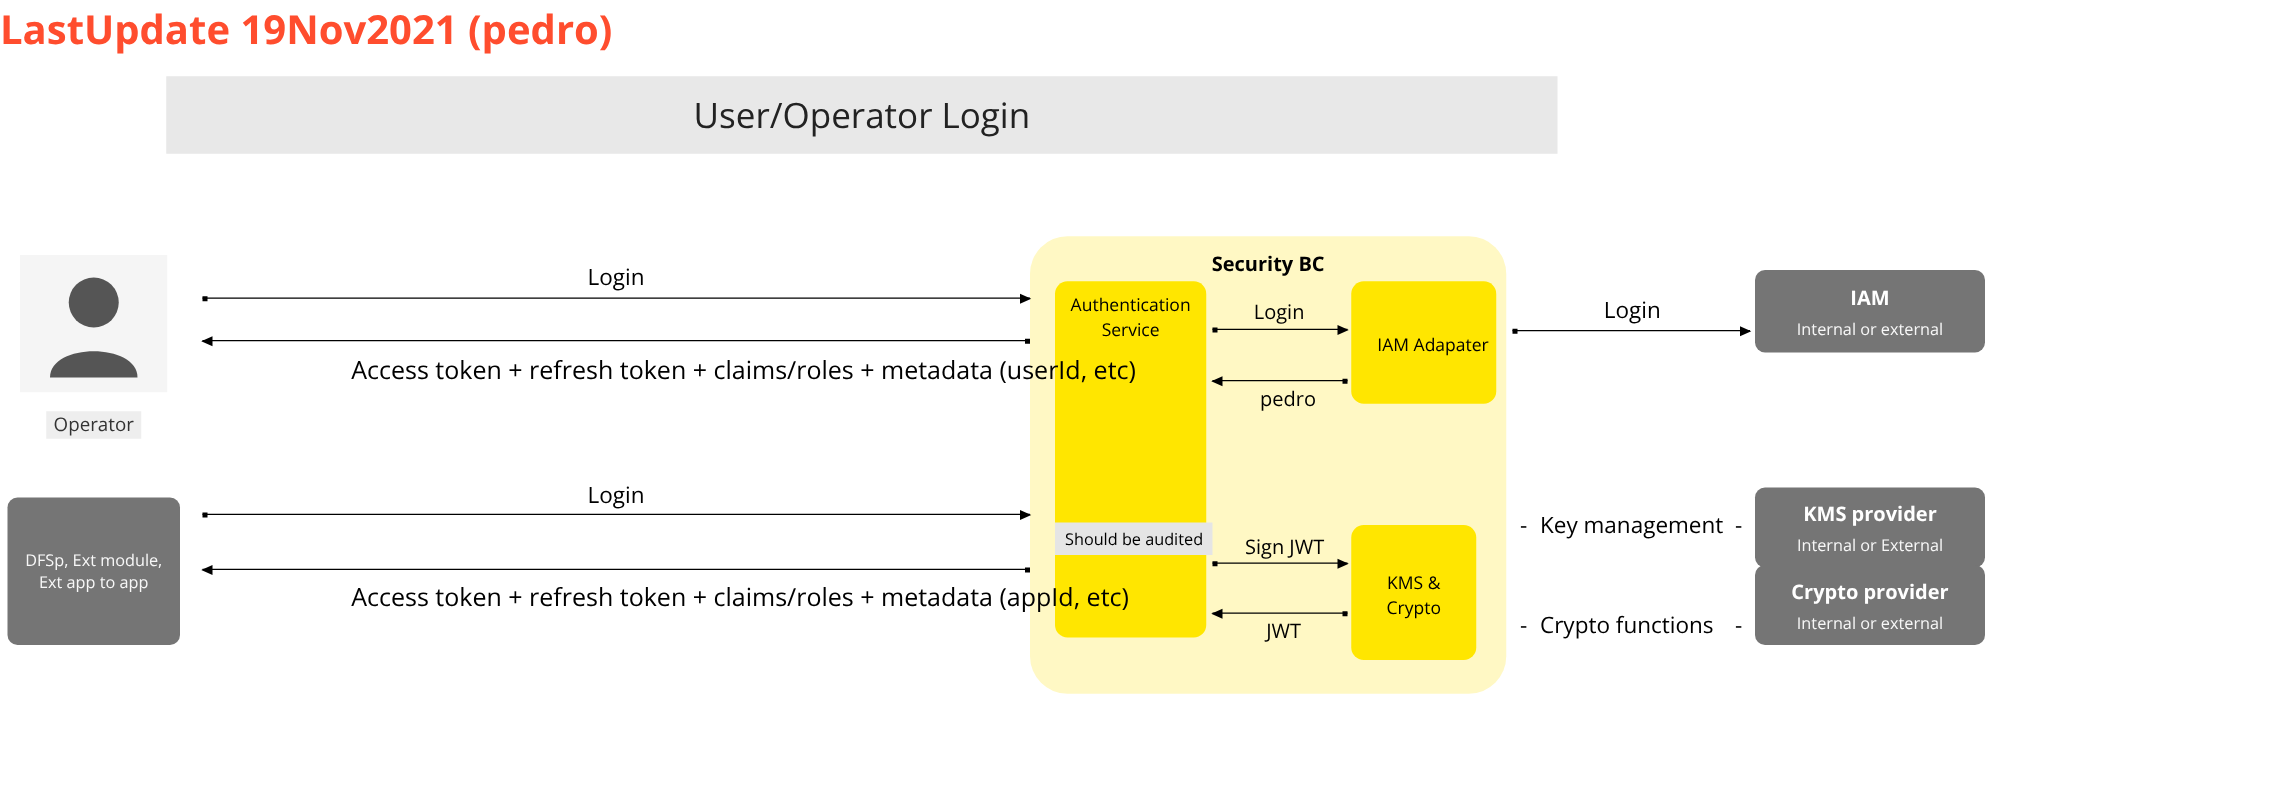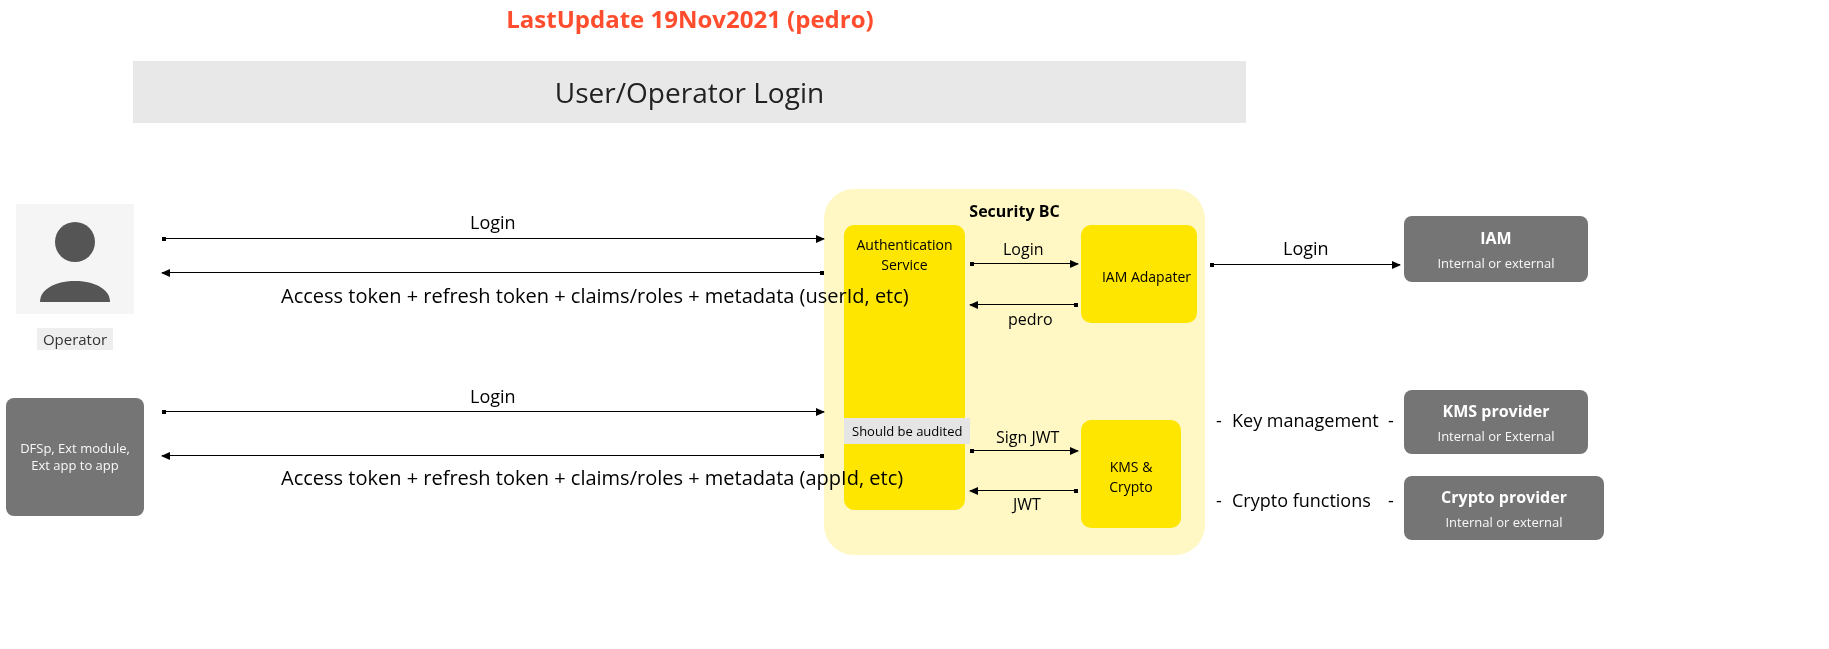--- a/index.html
+++ b/index.html
@@ -12,22 +12,21 @@
     color: #000;
     position: relative;
   }
   .box-abs {
     position: absolute;
     box-sizing: border-box;
   }
   .header-update {
     color: #ff4d2e;
     font-weight: 700;
-    font-size: 24px;
-    text-align: center;
+    font-size: 32px;
   }
   .title-banner {
     background: #e8e8e8;
     font-size: 28px;
     text-align: center;
     line-height: 62px;
     color: #222;
   }
   .actor-operator {
     text-align: center;
@@ -141,21 +140,21 @@
 <div class="box-abs grey-box" style="left:1404px; top:216px; width:184px; height:66px; display:flex; flex-direction:column; justify-content:center;">
   <div class="t1">IAM</div>
   <div class="t2">Internal or external</div>
 </div>
 
 <div class="box-abs grey-box" style="left:1404px; top:390px; width:184px; height:64px; display:flex; flex-direction:column; justify-content:center;">
   <div class="t1">KMS provider</div>
   <div class="t2">Internal or External</div>
 </div>
 
-<div class="box-abs grey-box" style="left:1404px; top:476px; width:200px; height:64px; display:flex; flex-direction:column; justify-content:center;">
+<div class="box-abs grey-box" style="left:1404px; top:452px; width:184px; height:64px; display:flex; flex-direction:column; justify-content:center;">
   <div class="t1">Crypto provider</div>
   <div class="t2">Internal or external</div>
 </div>
 
 <div class="arrow" style="left:162px; top:238px; width:662px;">
   <span class="ah-r"></span>
     <span class="dot" style="left:0;"></span>
 </div>
 <div class="box-abs arrow-label" style="left:470px; top:210px;">Login</div>
 

